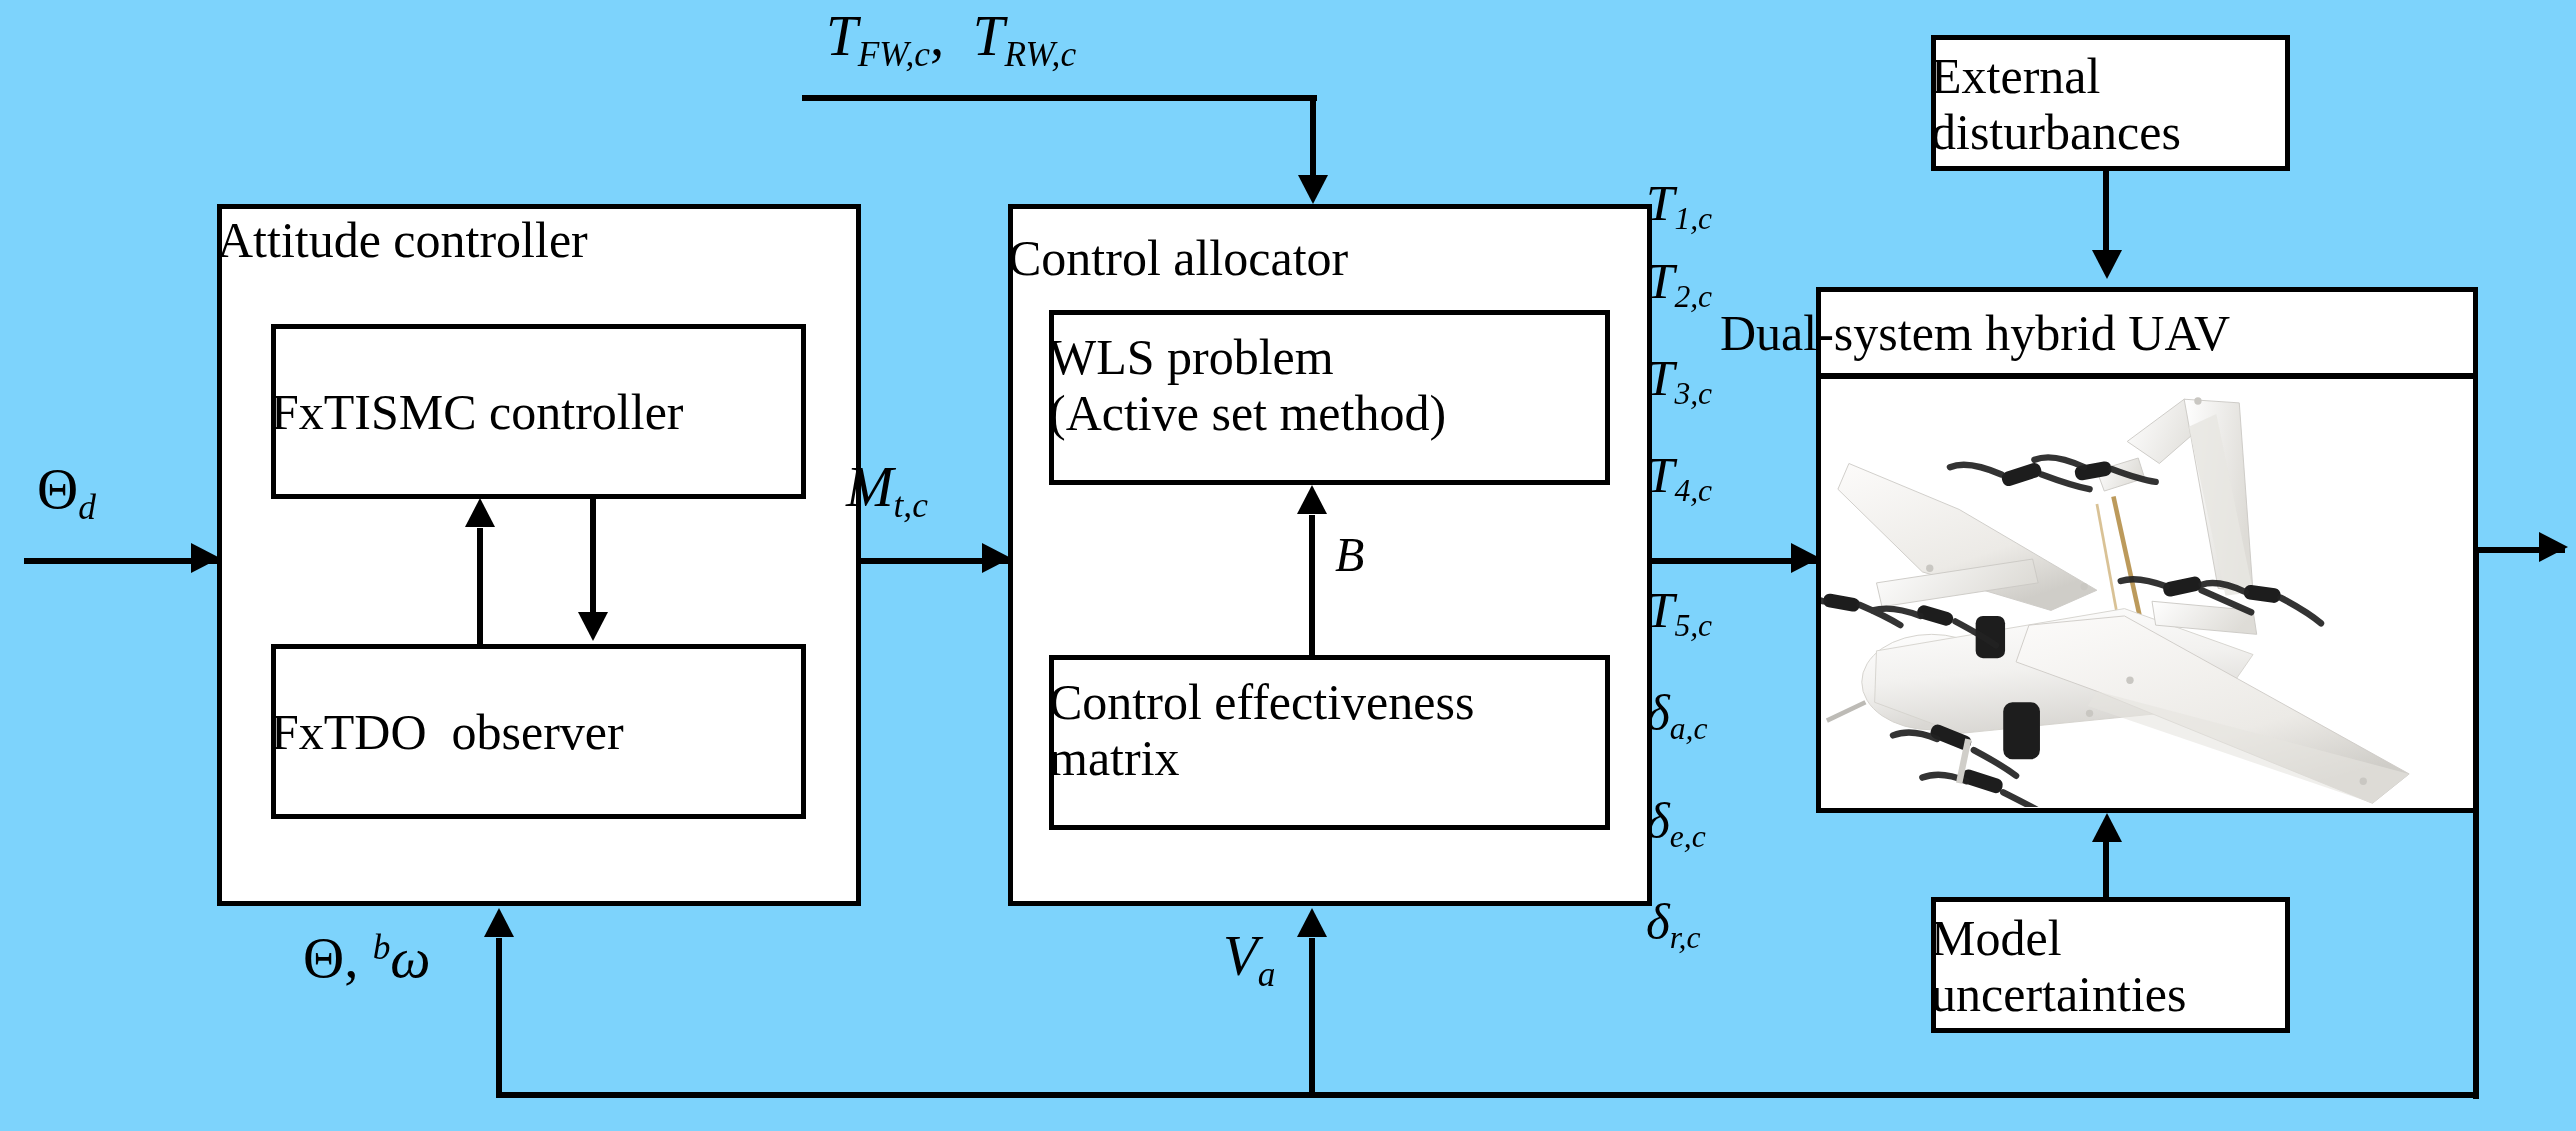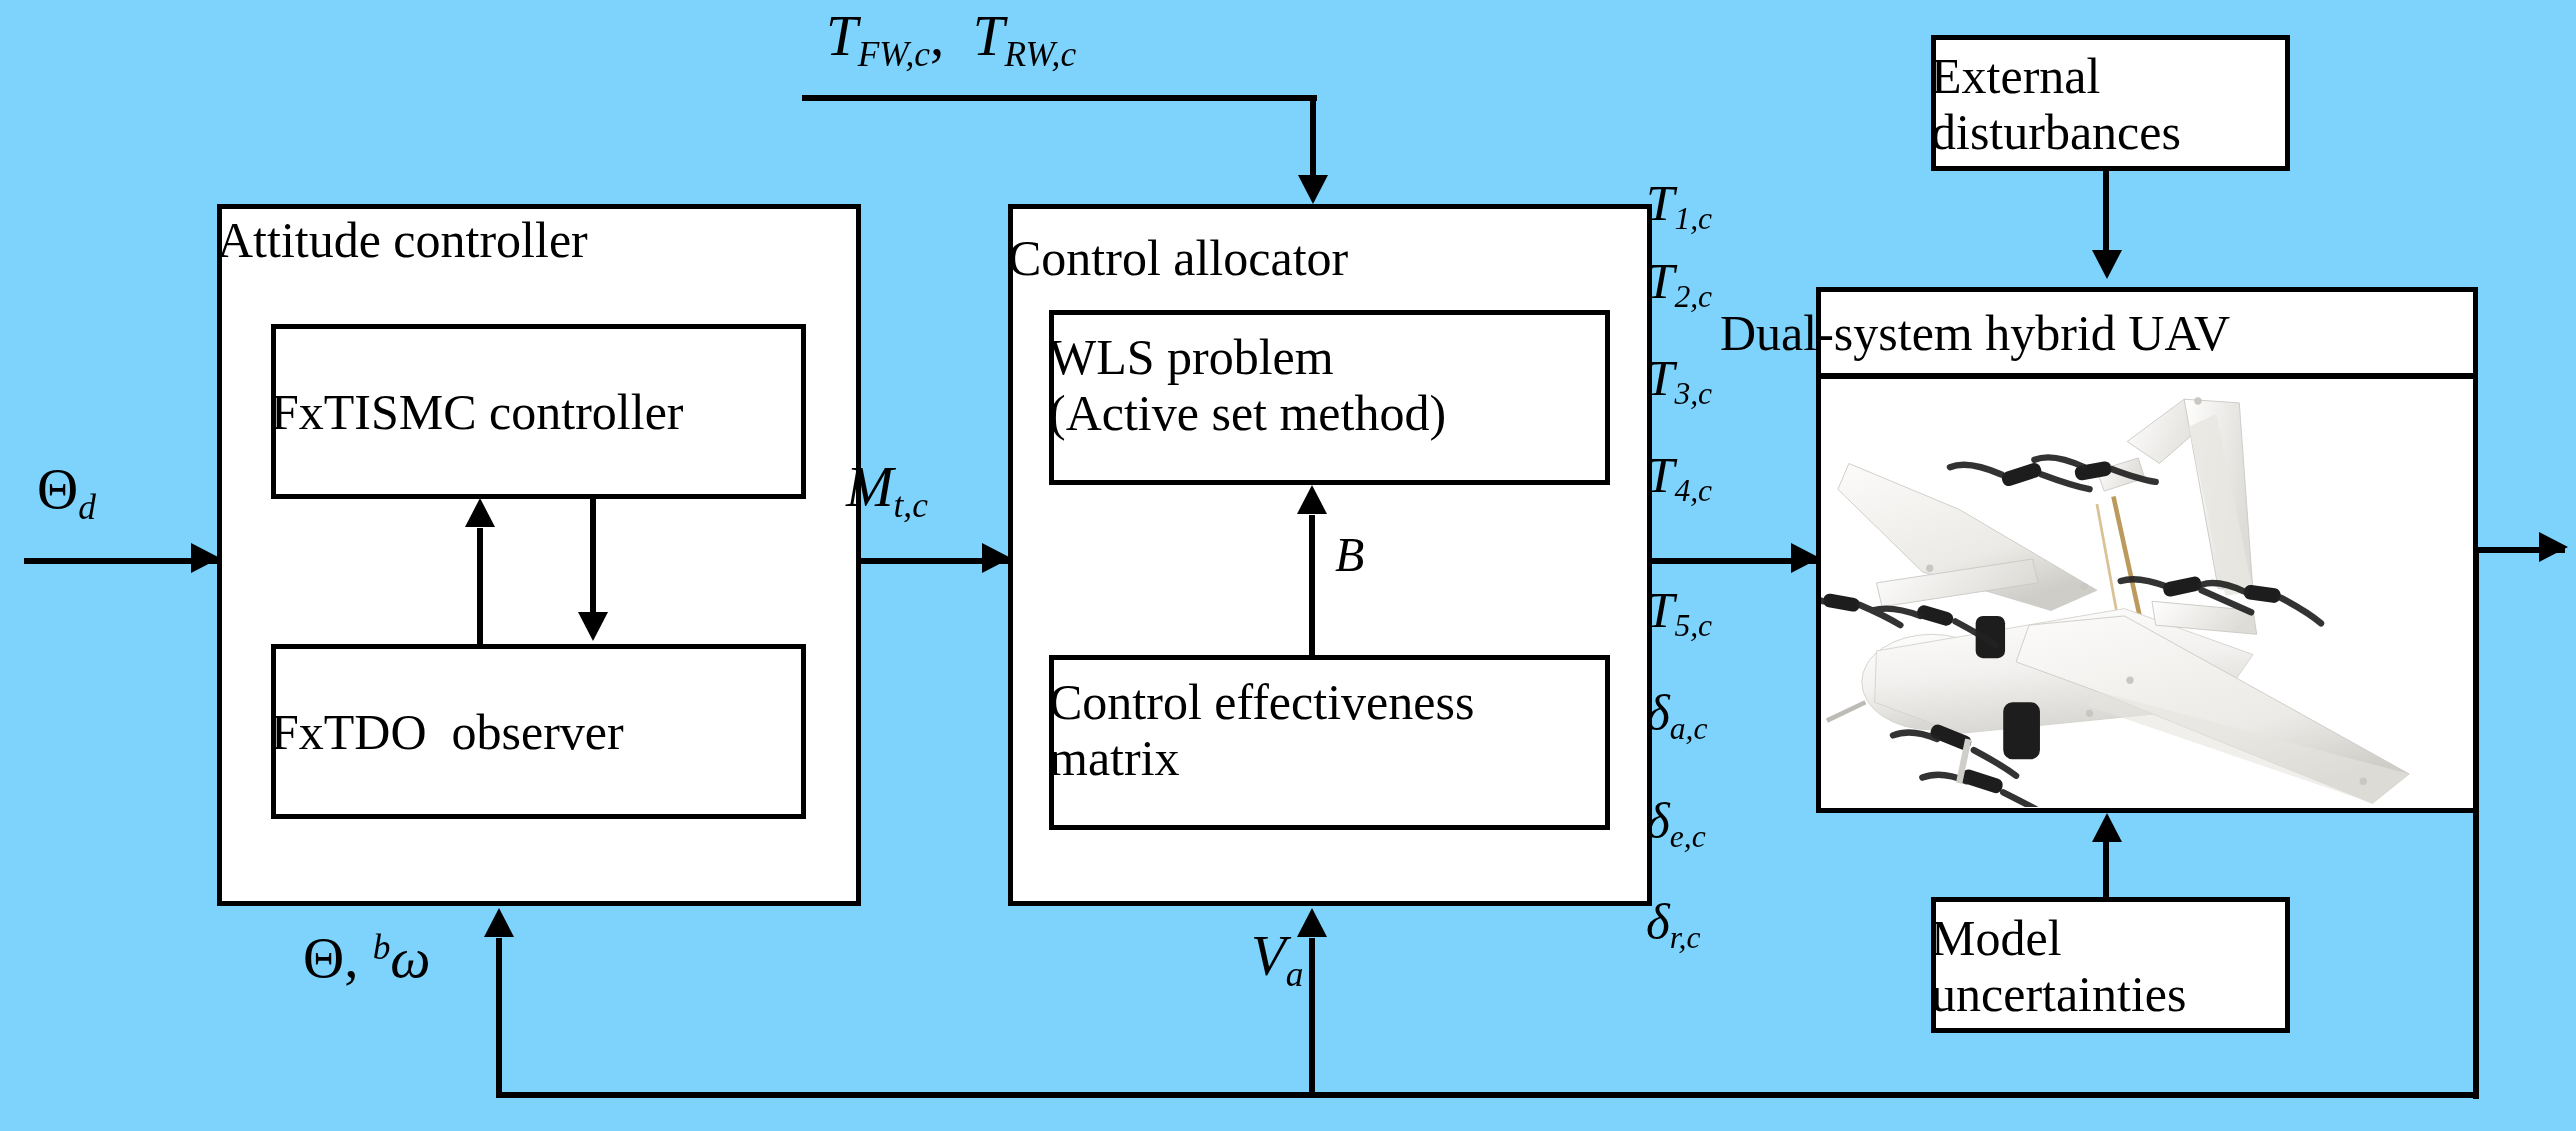--- a/index.html
+++ b/index.html
@@ -227,18 +227,18 @@
   <div class="h" style="left:496px;top:1092px;width:1983px;"></div>
 
   <div class="v" style="left:496px;top:938px;height:158px;"></div>
   <div class="ar ar-u" style="left:484px;top:908px;"></div>
   <div class="math" style="left:303px;top:929px;font-size:57px;">
     <span class="upr">Θ</span><span class="upr">,</span>&nbsp;<span class="sup">b</span><span>ω</span>
   </div>
 
   <div class="v" style="left:1309px;top:938px;height:158px;"></div>
   <div class="ar ar-u" style="left:1297px;top:908px;"></div>
-  <div class="math" style="left:1223px;top:927px;font-size:57px;margin-left:28px;">
+  <div class="math" style="left:1223px;top:927px;font-size:57px;">
     <span>V</span><span class="sub">a</span>
   </div>
 
 </div>
 
 
 </body></html>

